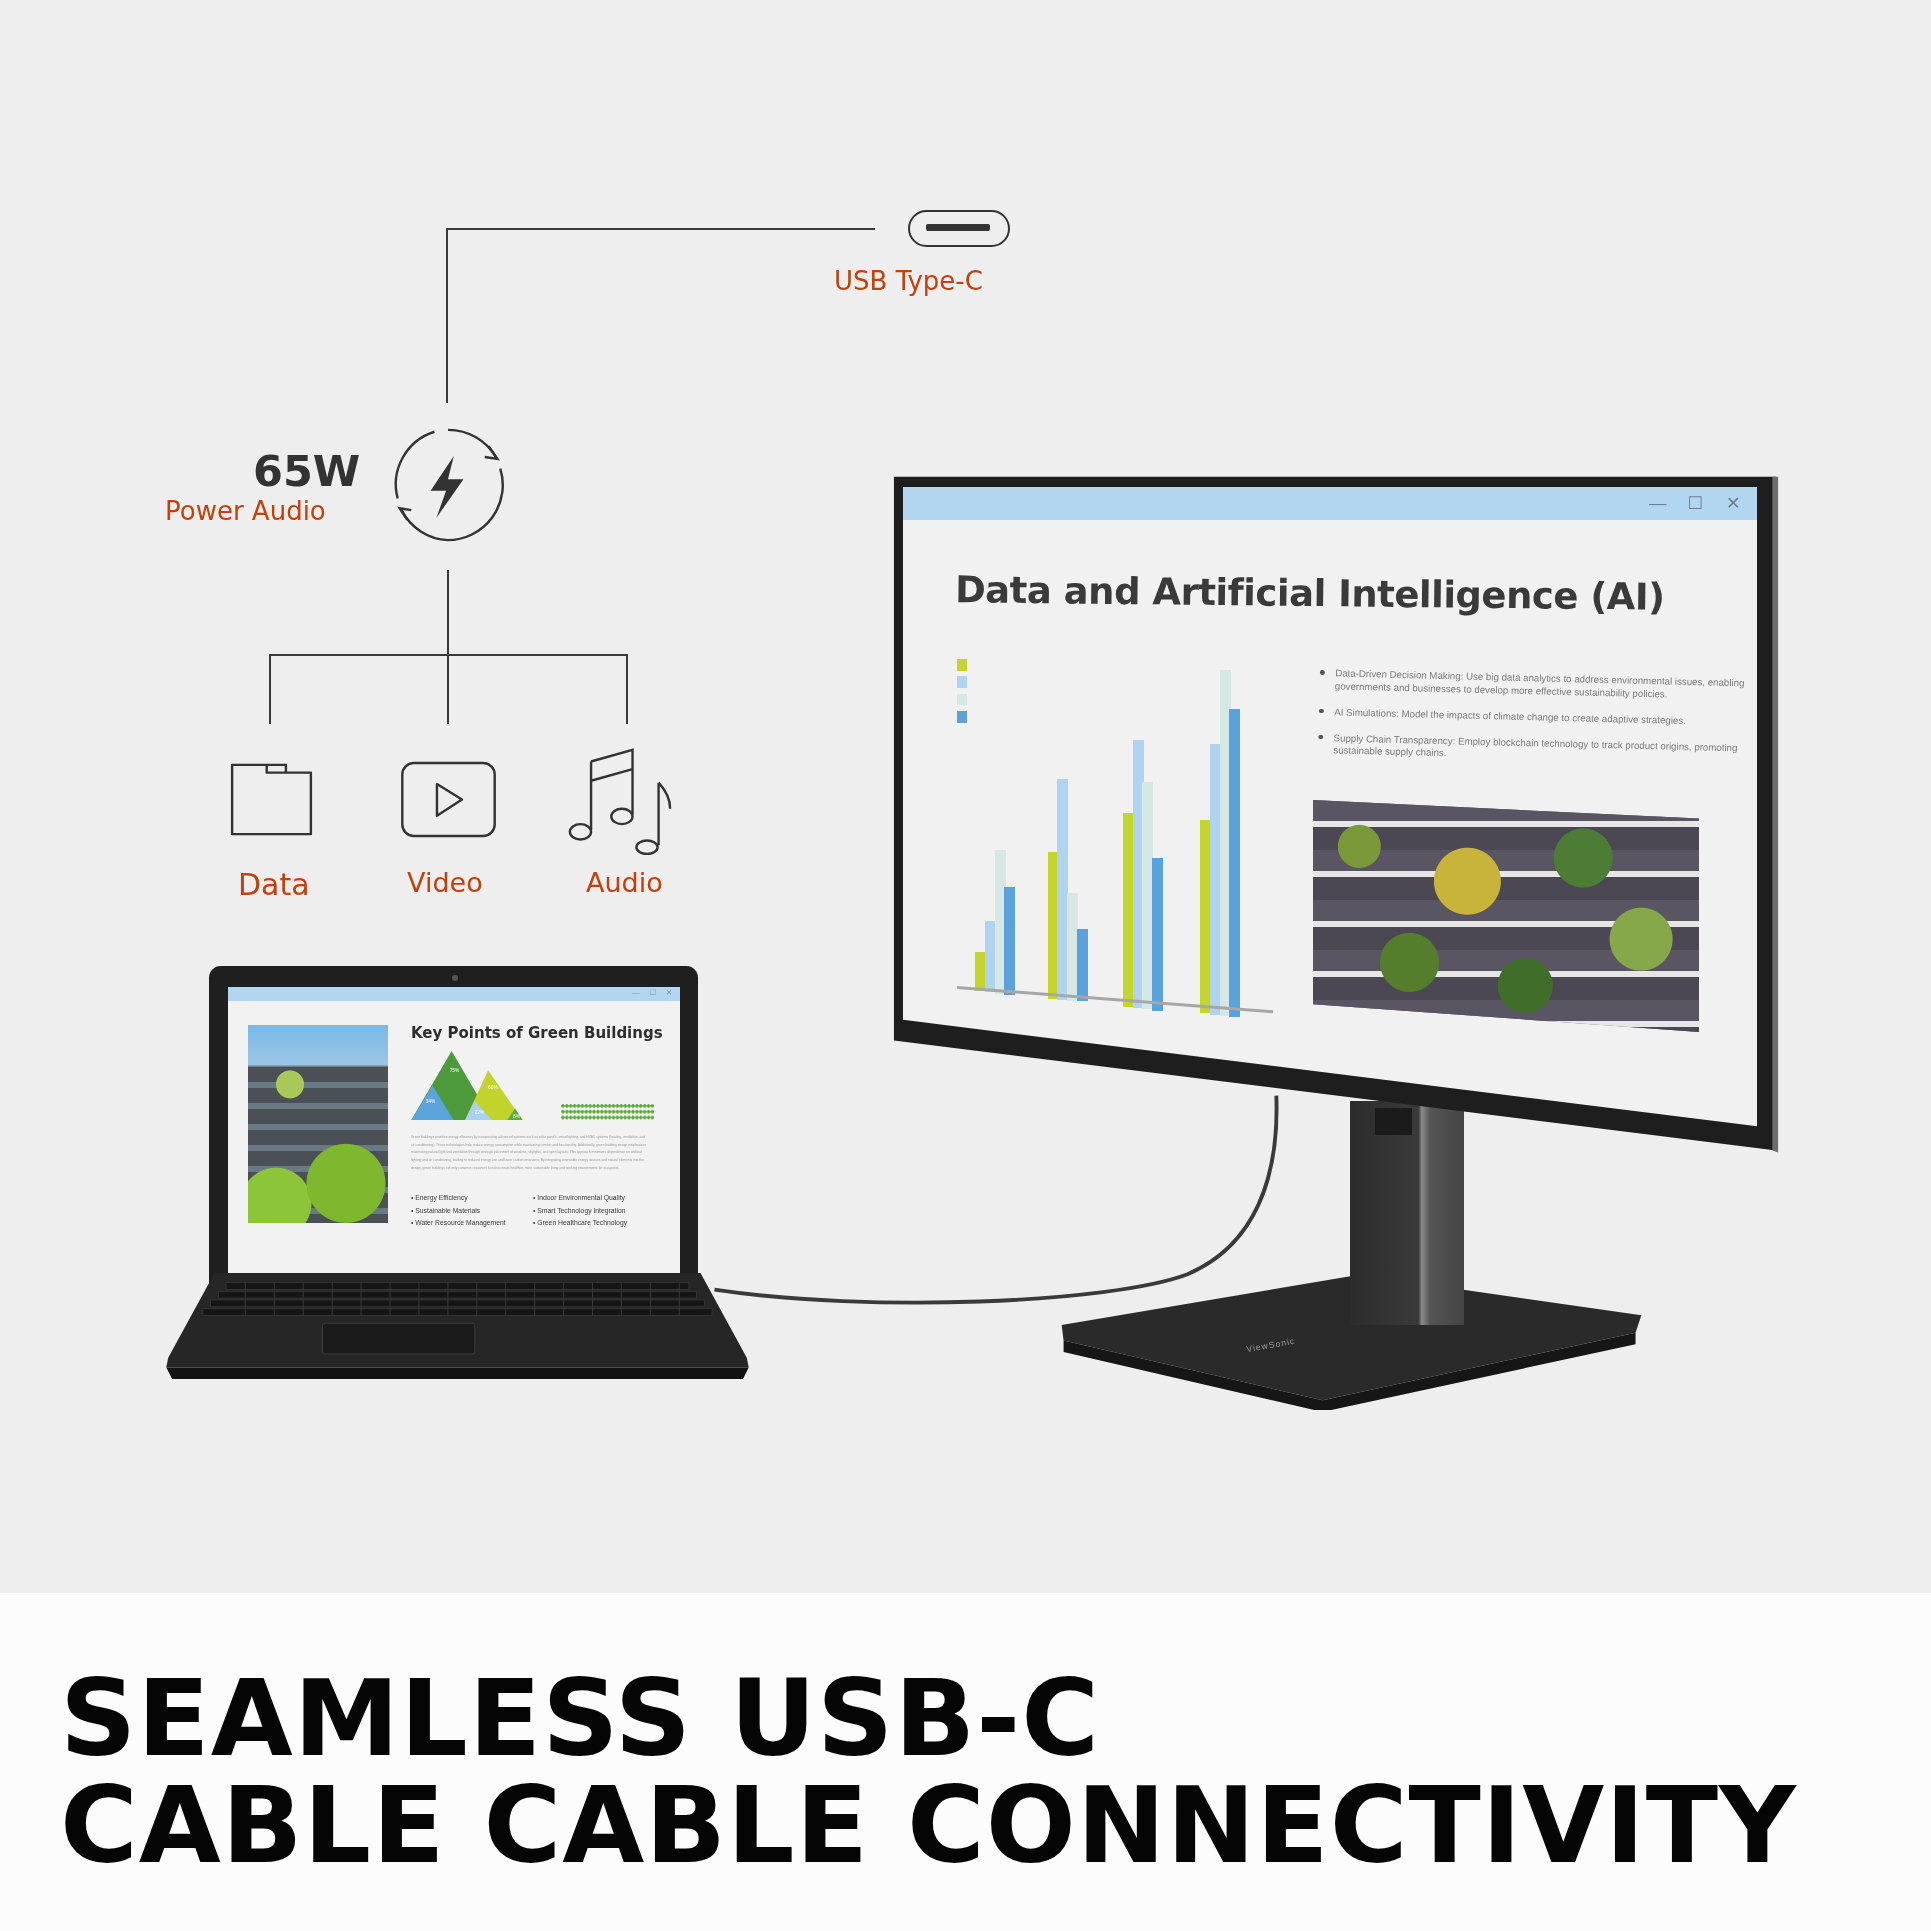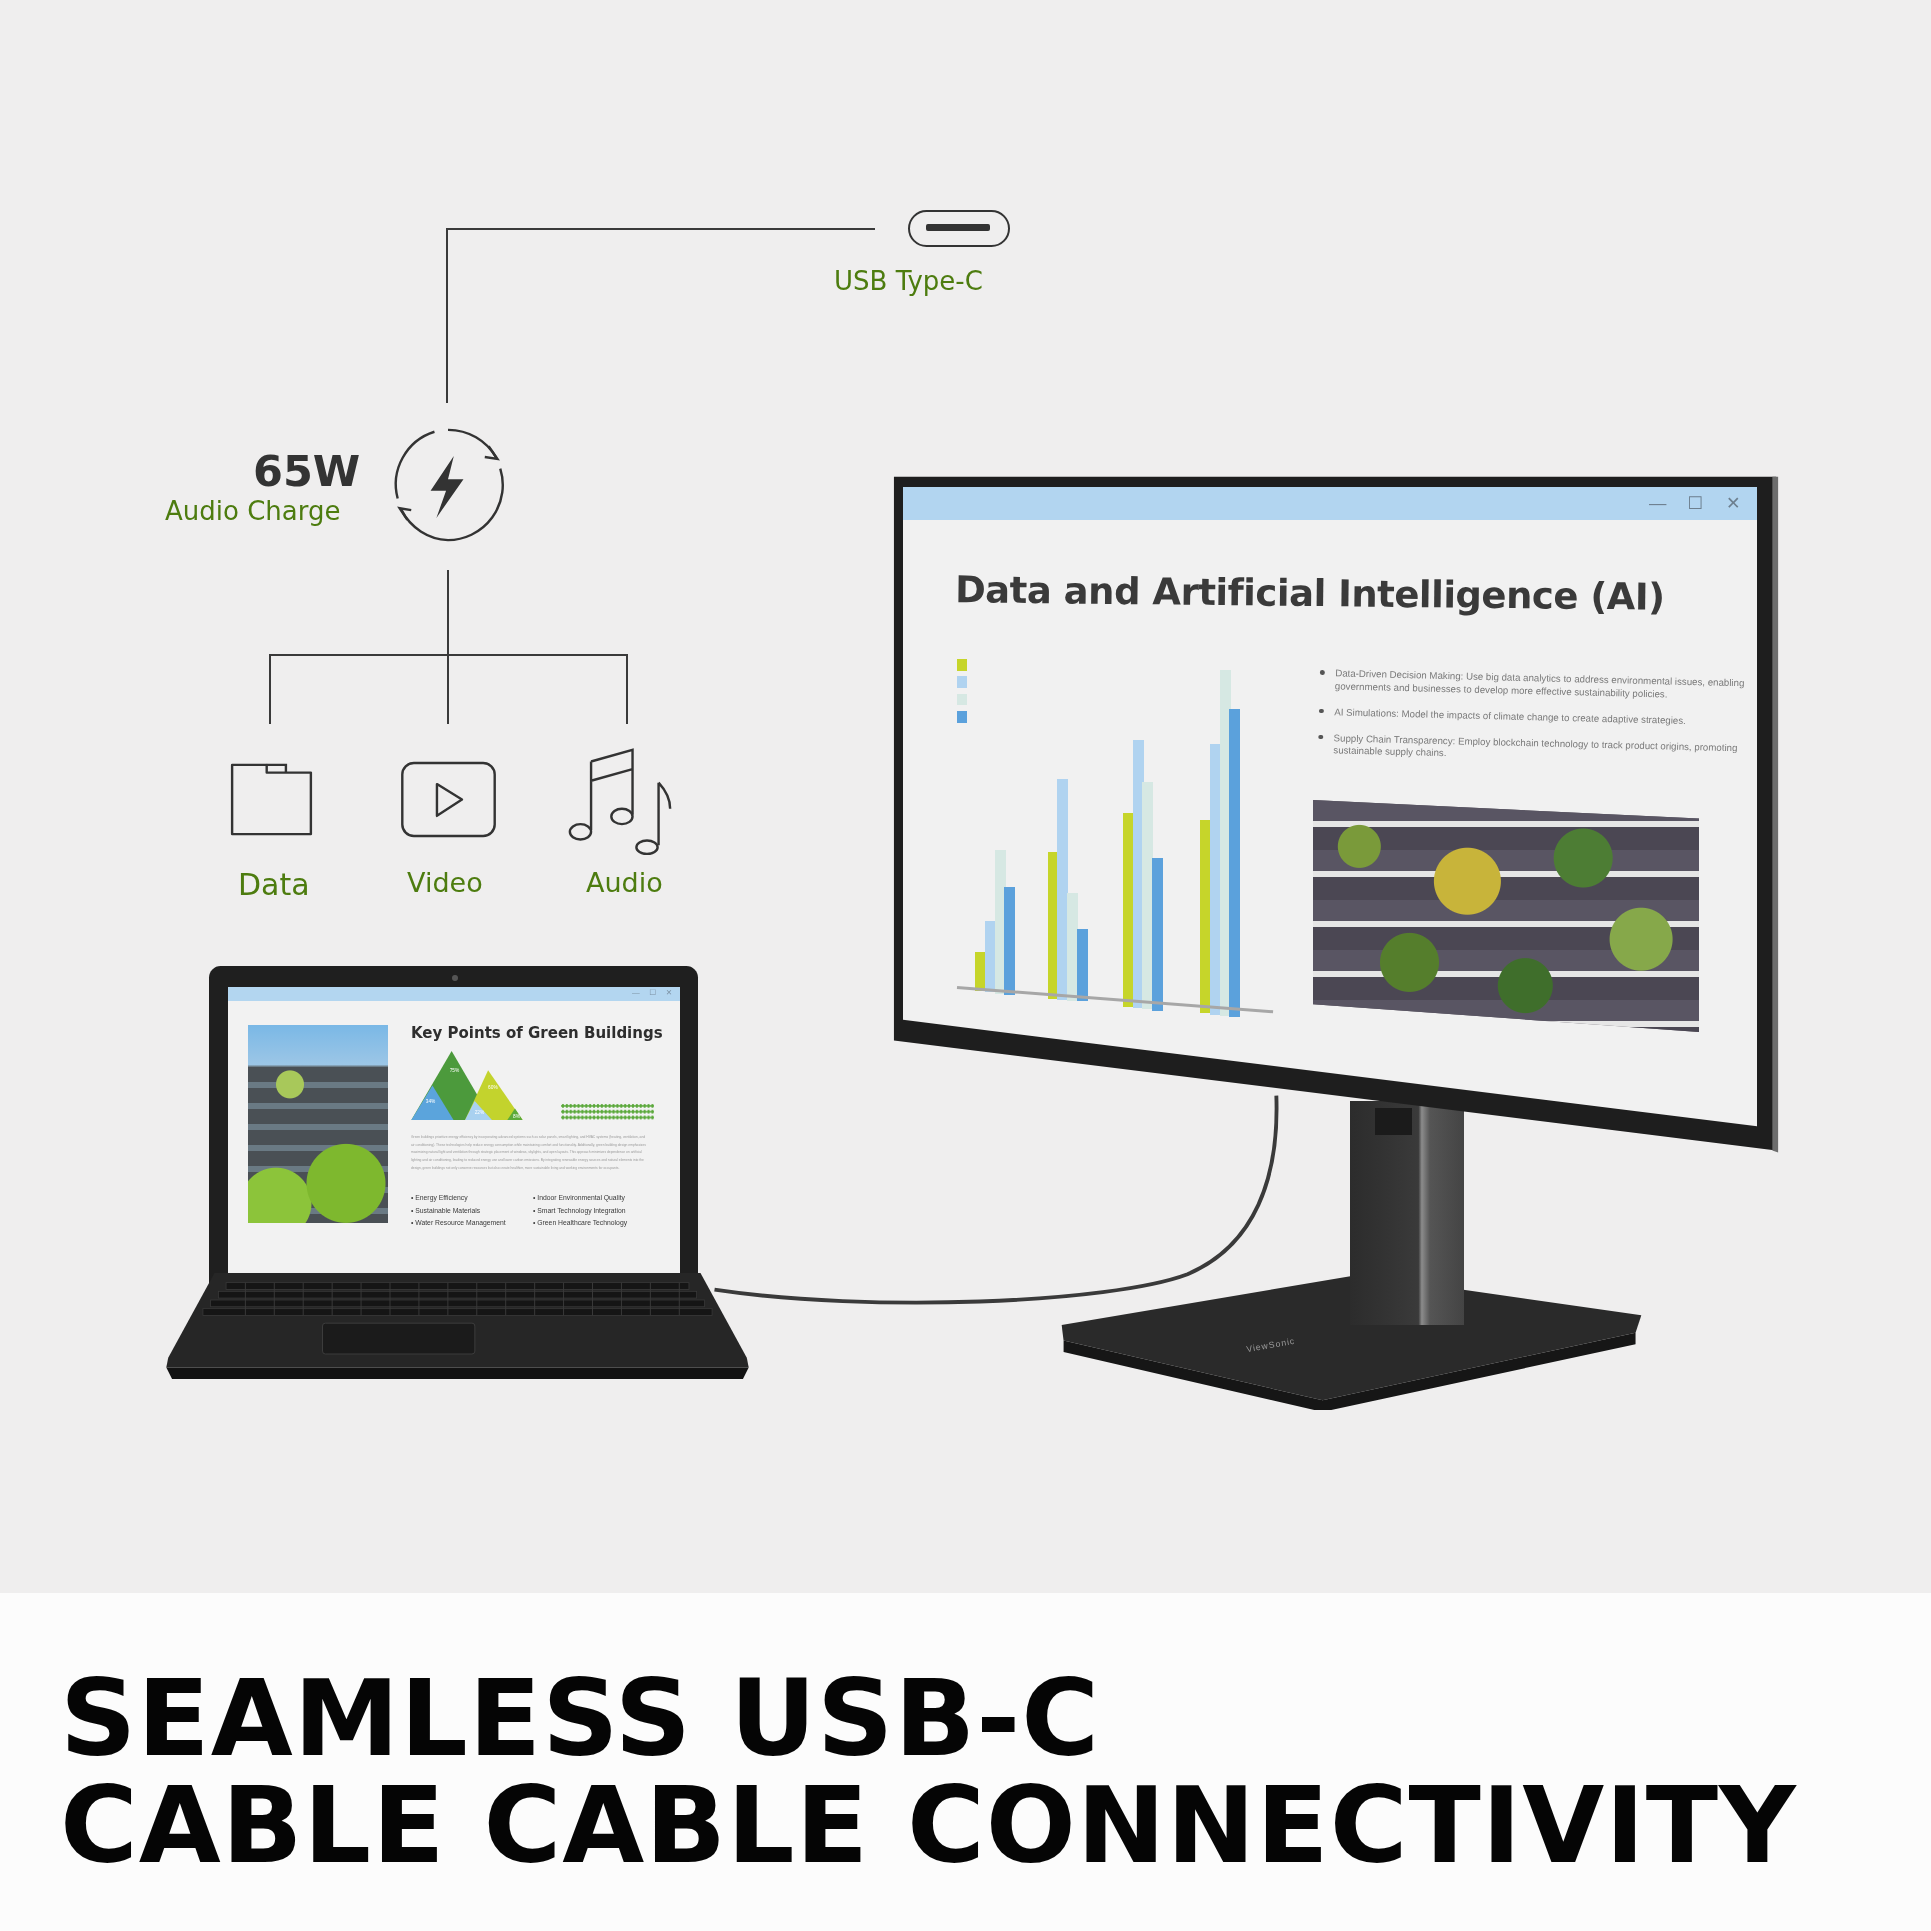--- a/index.html
+++ b/index.html
@@ -1,19 +1,19 @@
 <!DOCTYPE html>
 <html><head>
 <meta charset="utf-8">
 <style>
   html, body { margin:0; padding:0; }
   body { width:1931px; height:1931px; position:relative; overflow:hidden; background:#efeeee; font-family:"Liberation Sans", sans-serif; color:#333; }
   .abs { position:absolute; }
   .line { position:absolute; background:#3a3a3a; }
-  .label { position:absolute; color:#4d7c0f; font-family:"DejaVu Sans", sans-serif; }
+  .label { position:absolute; color:#c2410c; font-family:"DejaVu Sans", sans-serif; }
 
   
   .band { position:absolute; left:0; top:1593px; width:1931px; height:338px; background:#fcfcfc; }
   .headline { position:absolute; left:60px; font-family:"DejaVu Sans", sans-serif; font-weight:bold; font-size:106px; color:#050505; letter-spacing:1px; transform:scaleX(1.0); transform-origin:left; white-space:nowrap; line-height:1; }
 
   
   .usb-port { position:absolute; left:908px; top:210px; width:102px; height:37px; border:2.9px solid #333; border-radius:19.3px; box-sizing:border-box; }
   .usb-port .slot { position:absolute; left:16.4px; top:11.6px; width:64px; height:7.7px; background:#333; border-radius:1.9px; }
   .titlebar { position:absolute; left:0; top:0; width:100%; height:33px; background:#b2d5f0; }
   .win-ctrls { position:absolute; right:17.4px; top:5.8px; display:flex; gap:25px; color:#6d7f8e; font-size:17.4px; }
@@ -54,21 +54,21 @@
   <div class="line" style="left:269px; top:654px; width:358px; height:1.9px;"></div>
   <div class="line" style="left:269px; top:654px; width:1.9px; height:70px;"></div>
   <div class="line" style="left:626px; top:654px; width:1.9px; height:70px;"></div>
 
   <div class="usb-port">
       <div class="slot"></div>
     </div>
   <div class="label" style="left:834px; top:266px; font-size:26px;">USB Type-C</div>
 
   <div class="label" style="left:253px; top:446px; font-size:43px; font-weight:bold; color:#333;text-align:right;">65W</div>
-  <div class="label" style="left:165px; top:496px; font-size:26px;">Audio Charge</div>
+  <div class="label" style="left:165px; top:496px; font-size:26px;">Power Audio</div>
   <svg class="abs" style="left:388px; top:425px;" width="120" height="120" viewBox="0 0 124 124">
     <path d="M62 5 A57 57 0 0 1 112 34" fill="none" stroke="#333" stroke-width="2.5"></path>
     <path d="M116 45 A57 57 0 0 1 62 119 A57 57 0 0 1 14 88" fill="none" stroke="#333" stroke-width="2.5"></path>
     <path d="M10 76 A57 57 0 0 1 48 7" fill="none" stroke="#333" stroke-width="2.5"></path>
     <path d="M104 22 L113 35 L100 33" fill="none" stroke="#333" stroke-width="2.5"></path>
     <path d="M20 98 L12 86 L24 88" fill="none" stroke="#333" stroke-width="2.5"></path>
     <path d="M68 32 L44 68 L60 68 L50 96 L78 56 L62 56 Z" fill="#333"></path>
   </svg>
 
   <svg class="abs" style="left:230px; top:763px;" width="83" height="73" viewBox="0 0 86 76">

